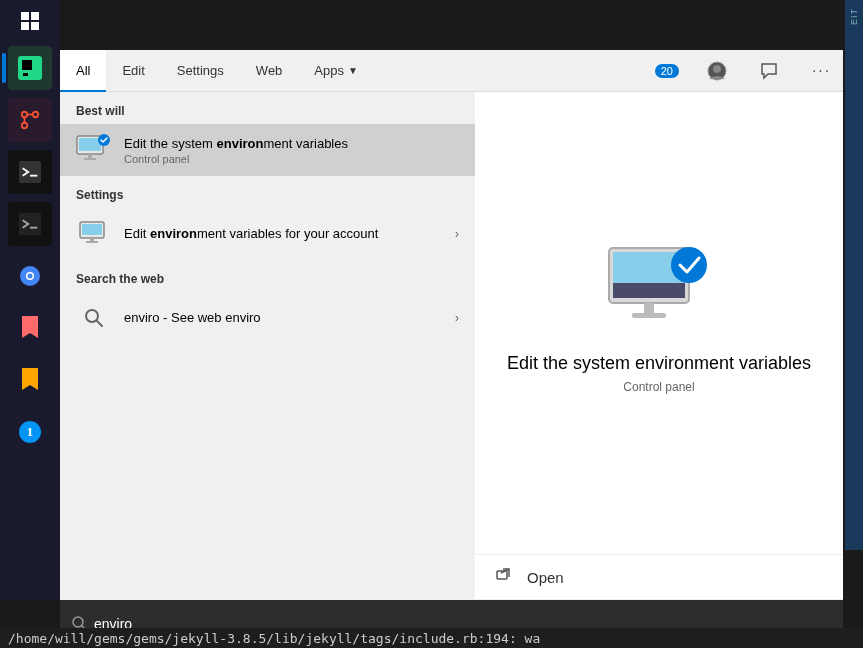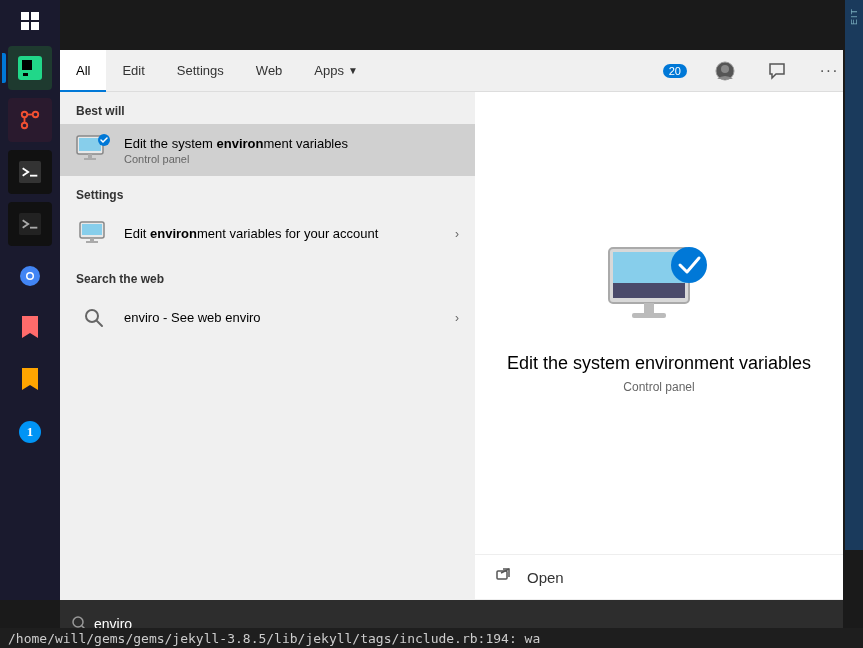--- a/index.html
+++ b/index.html
@@ -135,20 +135,21 @@
       color: white;
       border-radius: 10px;
       padding: 1px 6px;
       font-size: 11px;
       margin-left: 6px;
     }
     .nav-icons {
       margin-left: auto;
       display: flex; align-items: center;
       gap: 24px;
+      padding-right: 8px;
     }
     .nav-icon-btn {
       width: 28px; height: 28px;
       display: flex; align-items: center; justify-content: center;
       cursor: pointer;
       color: #555;
       font-size: 14px;
     }
 
     

